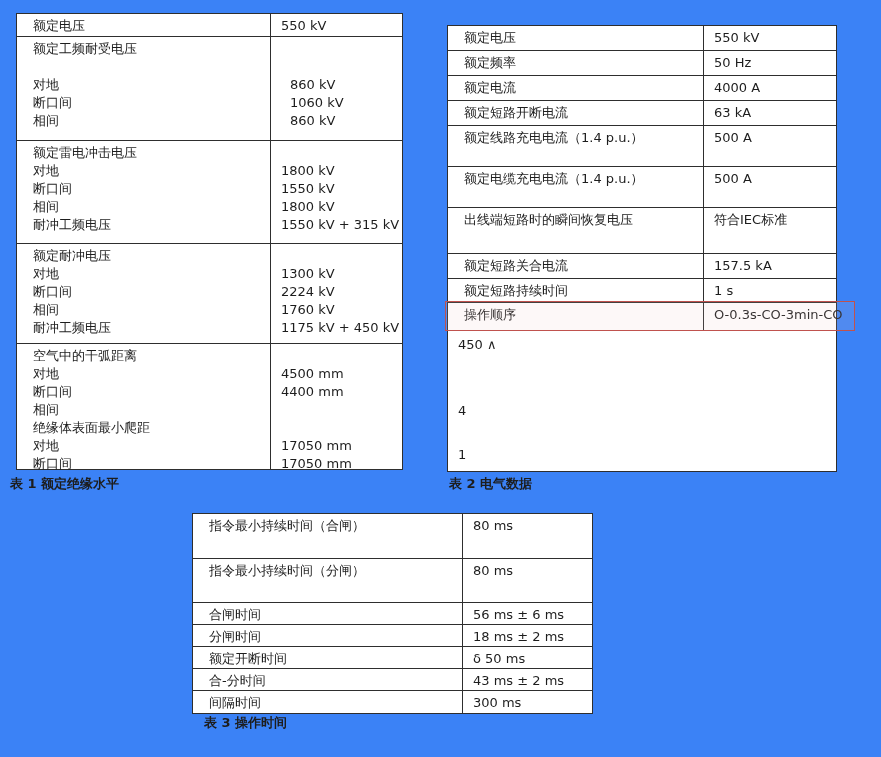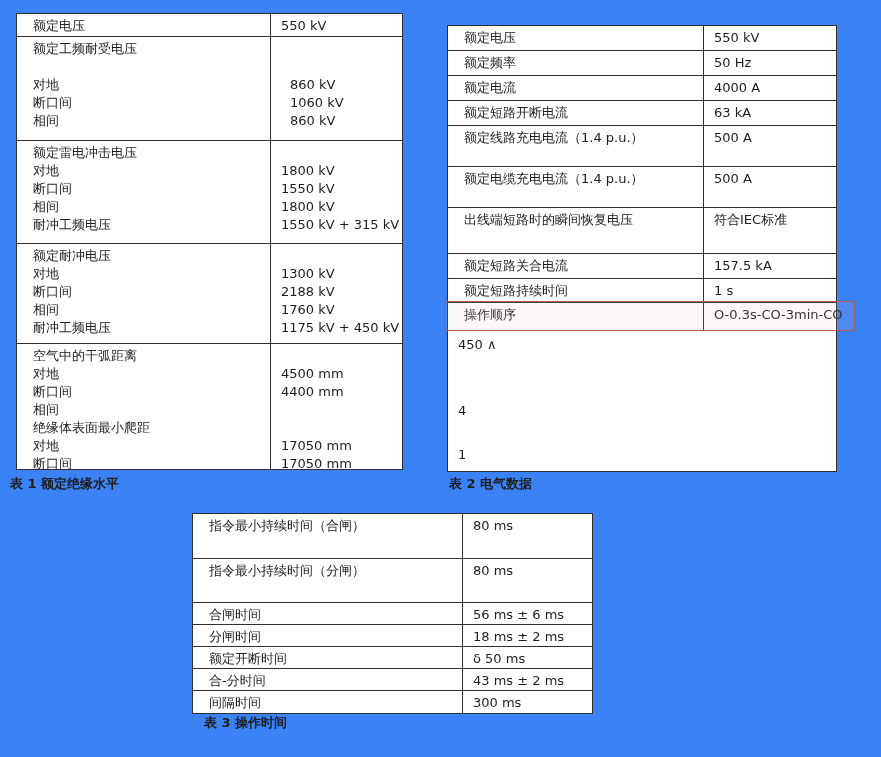--- a/index.html
+++ b/index.html
@@ -102,21 +102,21 @@
         <div class="cell label-cell" style="width: 254px; flex: 0 0 254px;">
           <div class="tline">额定耐冲电压</div>
           <div class="tline">对地</div>
           <div class="tline">断口间</div>
           <div class="tline">相间</div>
           <div class="tline">耐冲工频电压</div>
         </div>
         <div class="cell value-cell" style="flex: 1 1 0%;">
           <div class="tline">&nbsp;</div>
           <div class="tline">1300 kV</div>
-          <div class="tline">2188 kV</div>
+          <div class="tline">2224 kV</div>
           <div class="tline">1760 kV</div>
           <div class="tline">1175 kV + 450 kV</div>
         </div>
       </div>
       <div class="trow" style="height: 125px;">
         <div class="cell label-cell" style="width: 254px; flex: 0 0 254px;">
           <div class="tline">空气中的干弧距离</div>
           <div class="tline">对地</div>
           <div class="tline">断口间</div>
           <div class="tline">相间</div>

